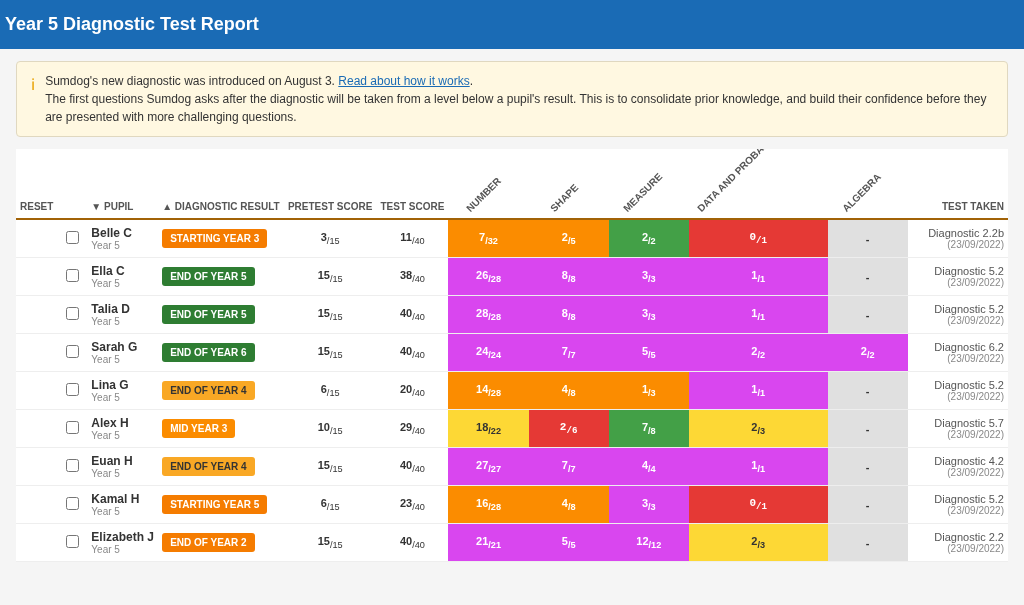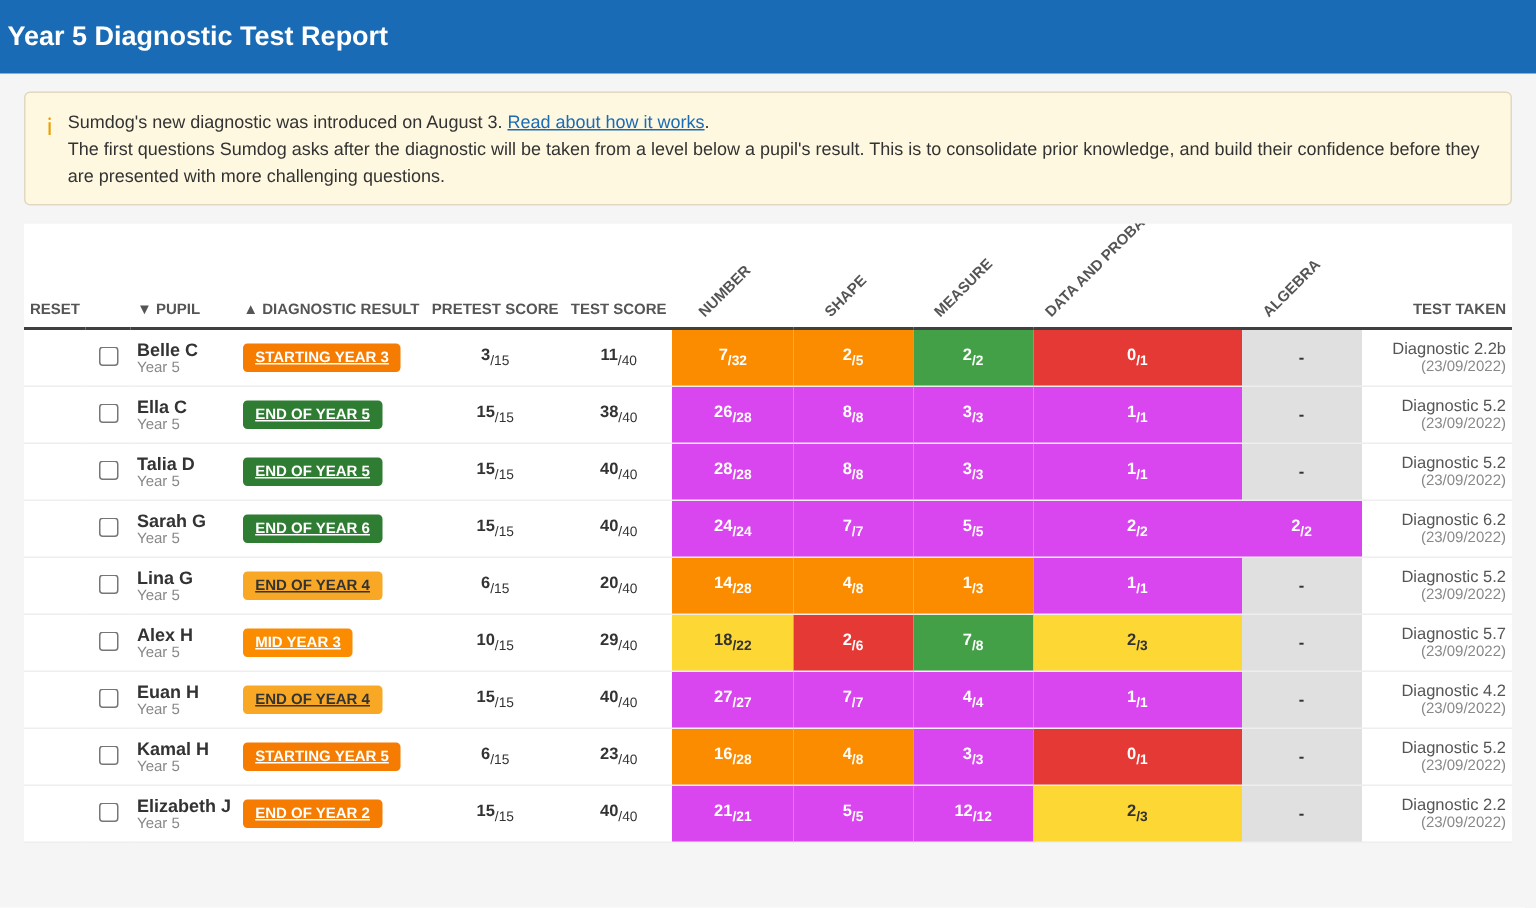--- a/index.html
+++ b/index.html
@@ -40,21 +40,21 @@
       border-collapse: collapse;
       width: 100%;
       background: white;
     }
 
     thead tr th {
       font-size: 10px;
       font-weight: bold;
       color: #555;
       text-transform: uppercase;
-      border-bottom: 2px solid #404040;
+      border-bottom: 2px solid #a16207;
       padding: 6px 4px;
       text-align: center;
       vertical-align: bottom;
     }
     thead tr th.left { text-align: left; }
 
     th.rotated-header {
       white-space: nowrap;
       vertical-align: bottom;
       padding-bottom: 4px;
@@ -89,38 +89,37 @@
 
     .diagnostic-badge {
       display: inline-block;
       padding: 4px 8px;
       border-radius: 3px;
       font-size: 10px;
       font-weight: bold;
       color: white;
       text-align: center;
       white-space: nowrap;
-      text-decoration: underline;
     }
     .badge-orange { background: #f57c00; }
     .badge-green-dark { background: #2e7d32; }
     .badge-orange-mid { background: #fb8c00; }
     .badge-yellow { background: #f9a825; color: #333; }
 
     .score-cell { font-size: 11px; color: #333; }
 
     .colored-cell {
       padding: 6px 2px;
       font-size: 11px;
       font-weight: bold;
       color: white;
       text-align: center;
     }
 
-    .cell-red { background: #e53935; }
+    .cell-red { background: #e53935; font-family: Liberation Mono, monospace; }
     .cell-orange { background: #fb8c00; }
     .cell-yellow { background: #fdd835; color: #333; }
     .cell-green { background: #43a047; }
     .cell-green-dark { background: #d946ef; }
     .cell-gray { background: #e0e0e0; color: #333; }
 
     .test-taken { font-size: 11px; color: #555; text-align: right; white-space: nowrap; padding-left: 13px; }
     .test-date { font-size: 10px; color: #888; }
 
     .reset-col { width: 30px; }

